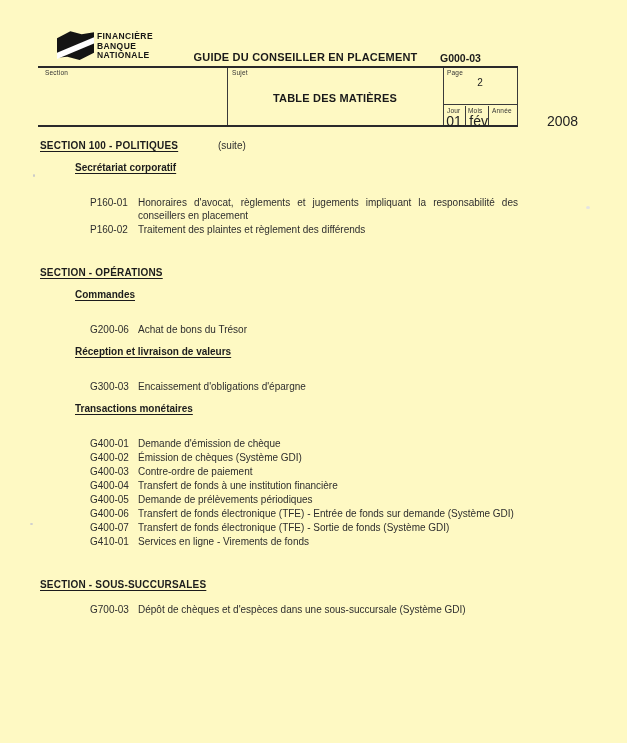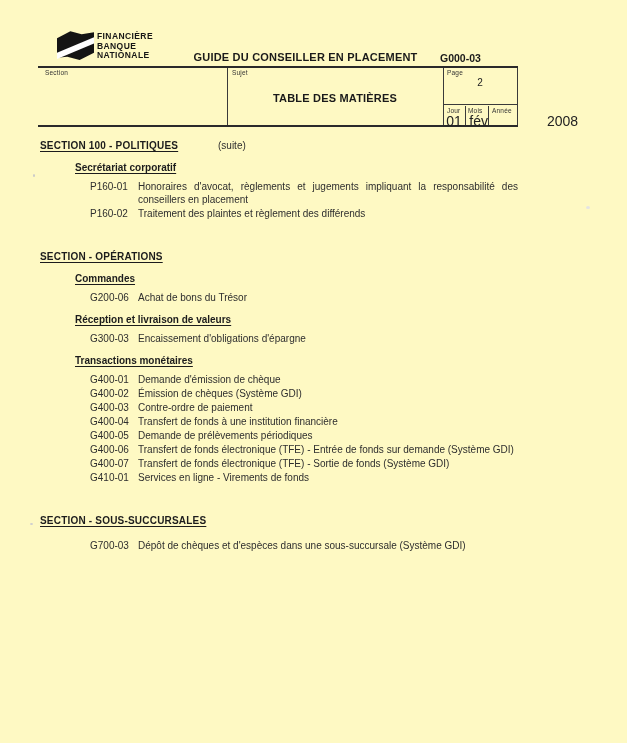--- a/index.html
+++ b/index.html
@@ -49,21 +49,21 @@
 
   
   .toc{position:absolute;left:40px;top:139px;width:478px;font-size:10px;color:#2e2e2e;}
   .section + .section{margin-top:30px;}
   .sec-head-row{position:relative;line-height:13px;margin-left:0;}
   .sec-head{font-weight:bold;letter-spacing:.2px;color:#1c1c1c;
          text-decoration:underline;text-decoration-thickness:1px;text-underline-offset:2px;}
   .suffix{position:absolute;left:178px;top:0;color:#2e2e2e;}
   .subhead{margin:9px 0 0 35px;line-height:13px;font-weight:bold;color:#1c1c1c;
          text-decoration:underline;text-decoration-thickness:1px;text-underline-offset:2px;}
-  .items{margin-top:6px;}
+  .items{margin-top:22px;}
   .items.no-subhead{margin-top:12px;}
   .item{display:flex;margin:0 0 1px 50px;line-height:13px;}
   .code{flex:none;width:48px;}
   .text{flex:1;white-space:nowrap;}
   .text.justify{white-space:normal;text-align:justify;}
 
   
   .speck{position:absolute;border-radius:50%;}
   .sp1{left:33px;top:174px;width:2px;height:3px;background:#c9c9c9;}
   .sp2{left:30px;top:523px;width:3px;height:2px;background:#cfcfcf;}

